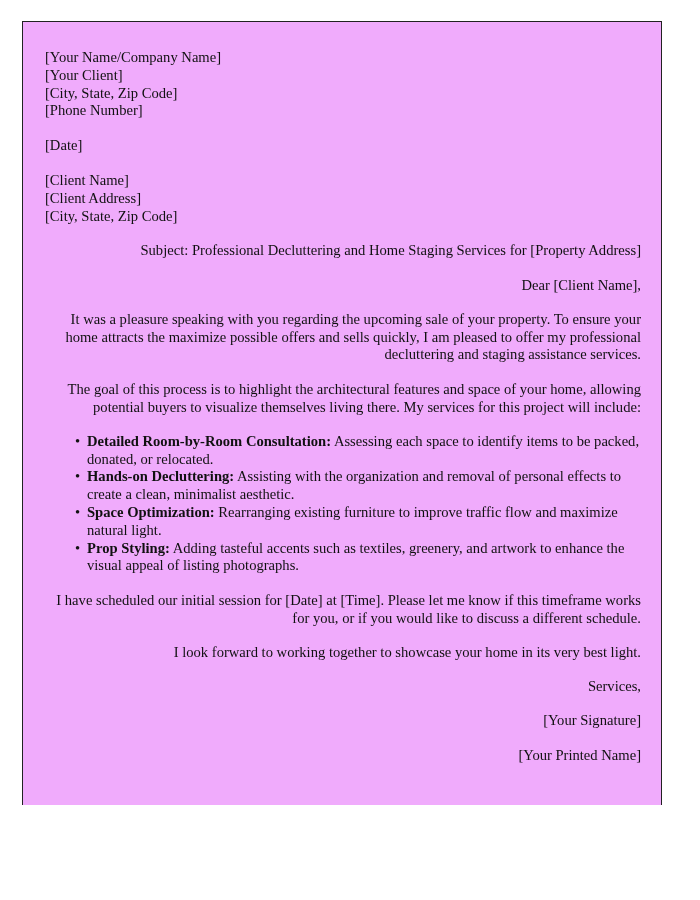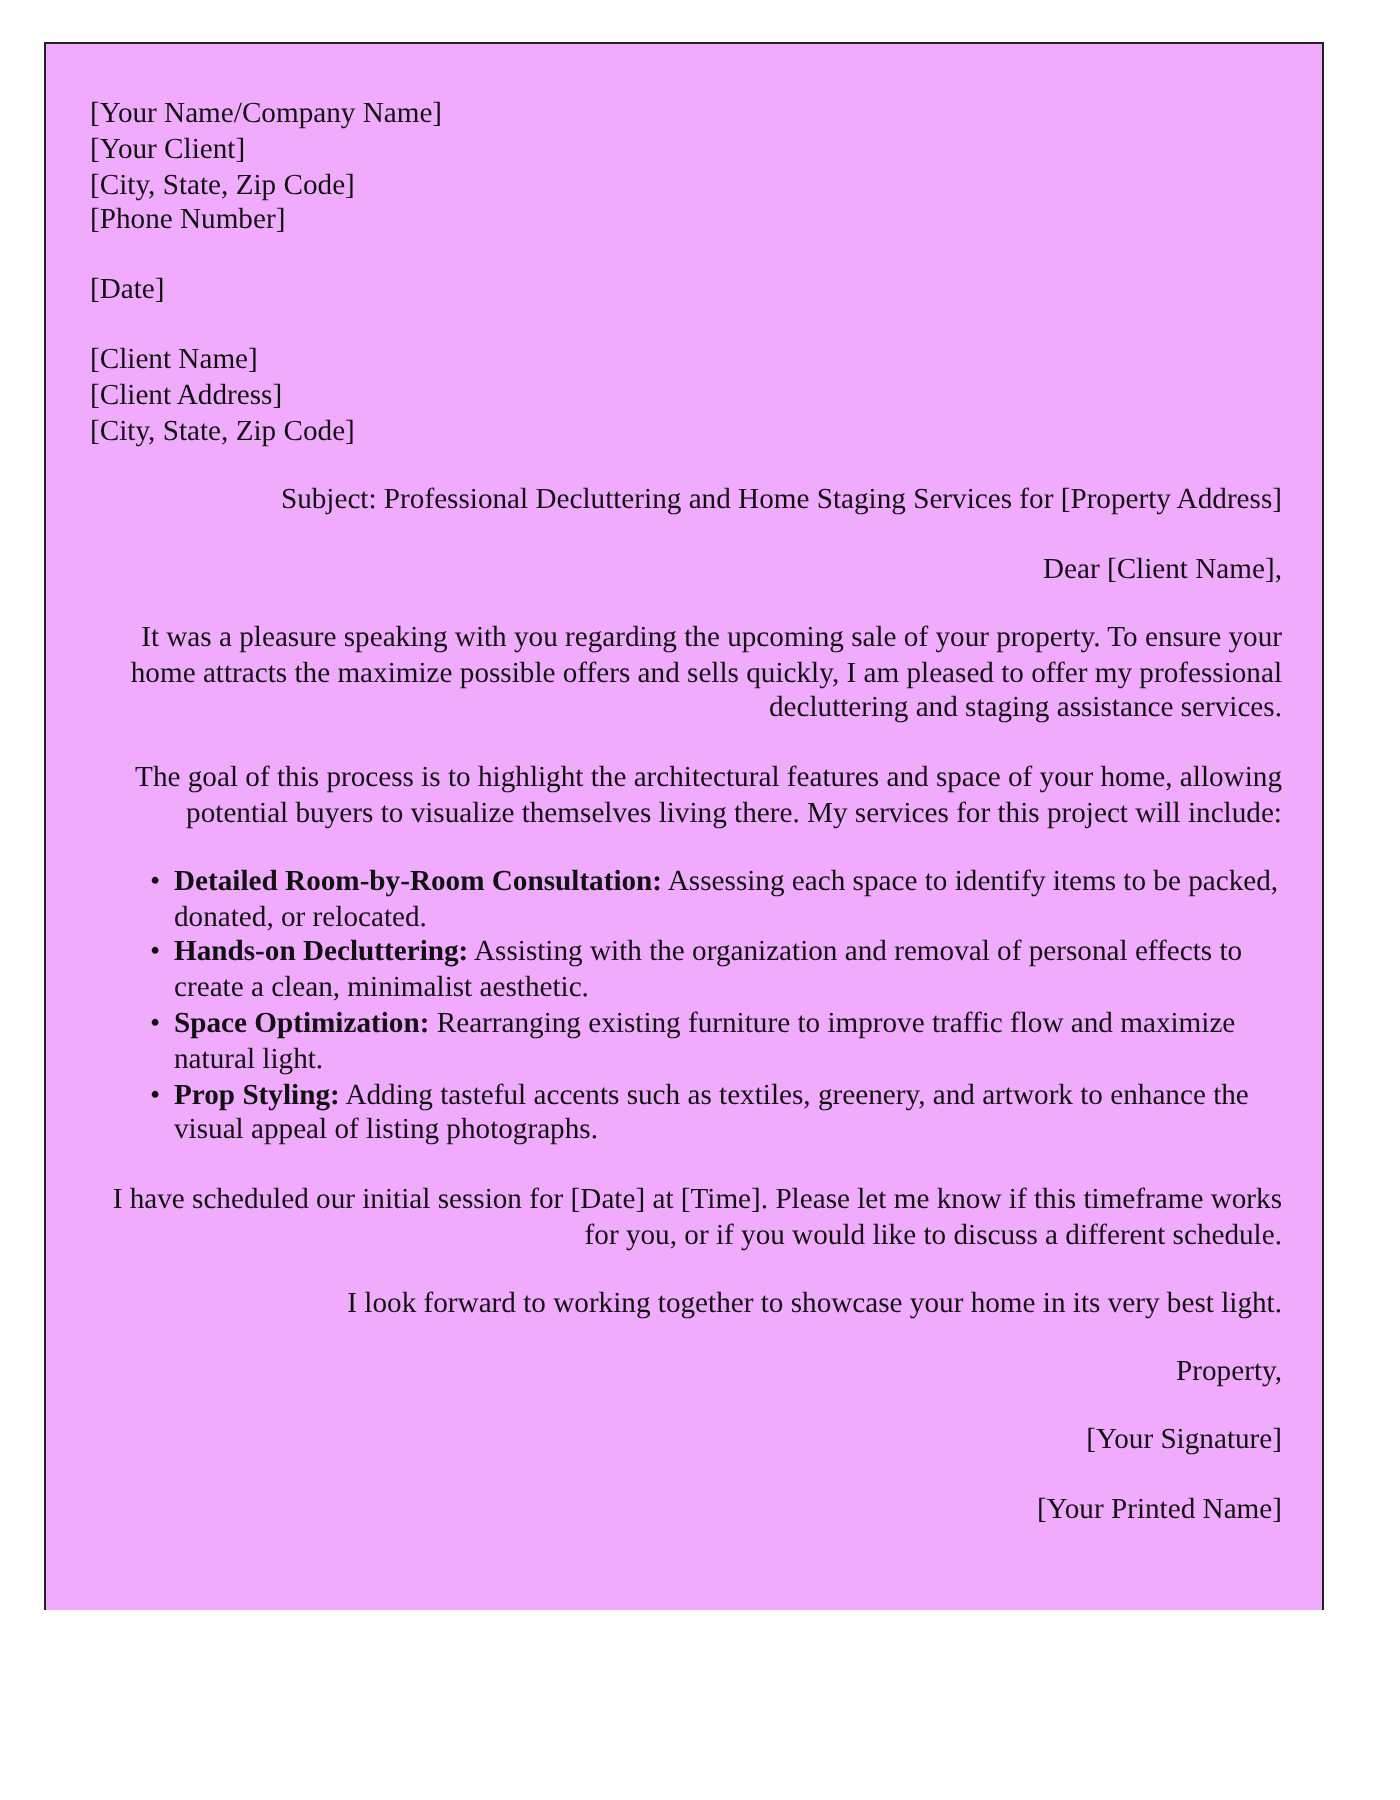--- a/index.html
+++ b/index.html
@@ -134,21 +134,21 @@
         </li>
         <li>
           <span class="svc-term">Prop Styling:</span><span> Adding tasteful accents such as textiles, greenery, and artwork to enhance the visual appeal of listing photographs.</span>
         </li>
       </ul>
 
       <p class="para spacer-para">I have scheduled our initial session for [Date] at [Time]. Please let me know if this timeframe works for you, or if you would like to discuss a different schedule.</p>
 
       <p class="para spacer-para">I look forward to working together to showcase your home in its very best light.</p>
 
-      <p class="para spacer-para">Property,</p>
+      <p class="para spacer-para">Services,</p>
 
       <p class="para spacer-para">[Your Signature]</p>
 
       <p class="para spacer-para">[Your Printed Name]</p>
 
     </div>
   </div>
 </div>
 
 </body></html>

